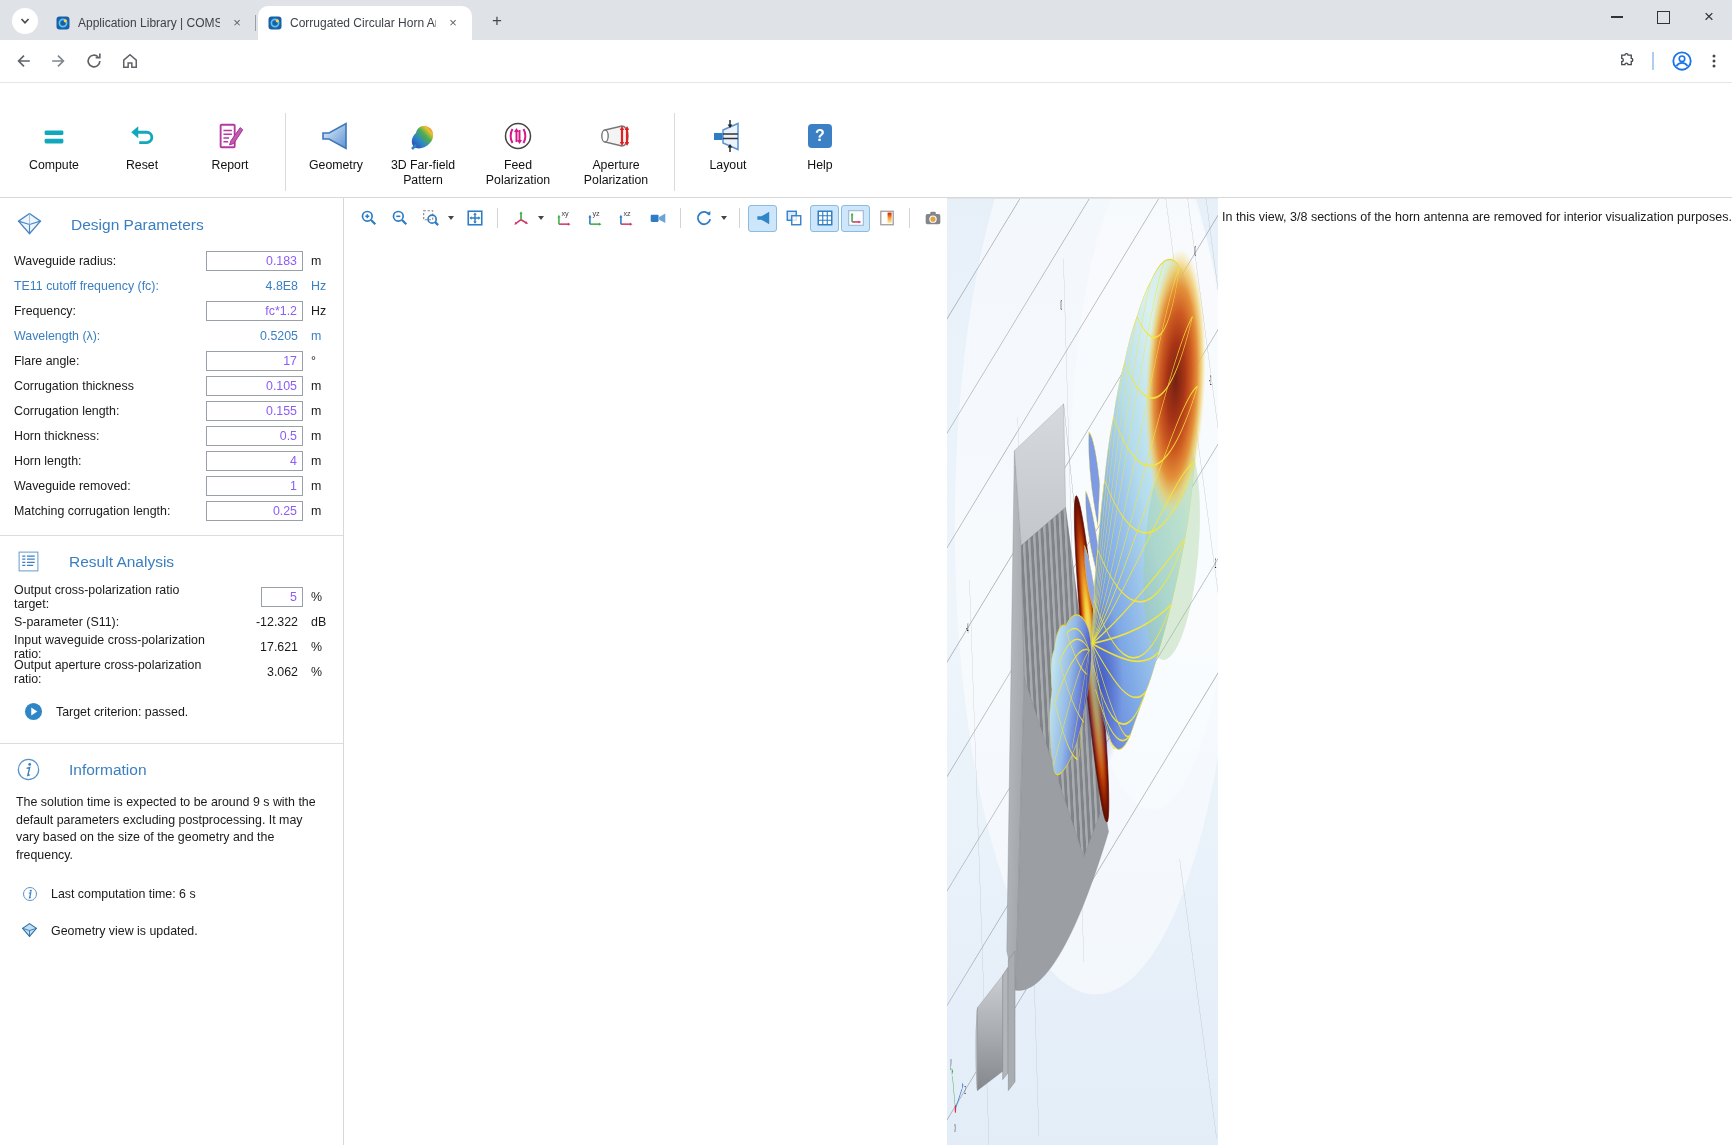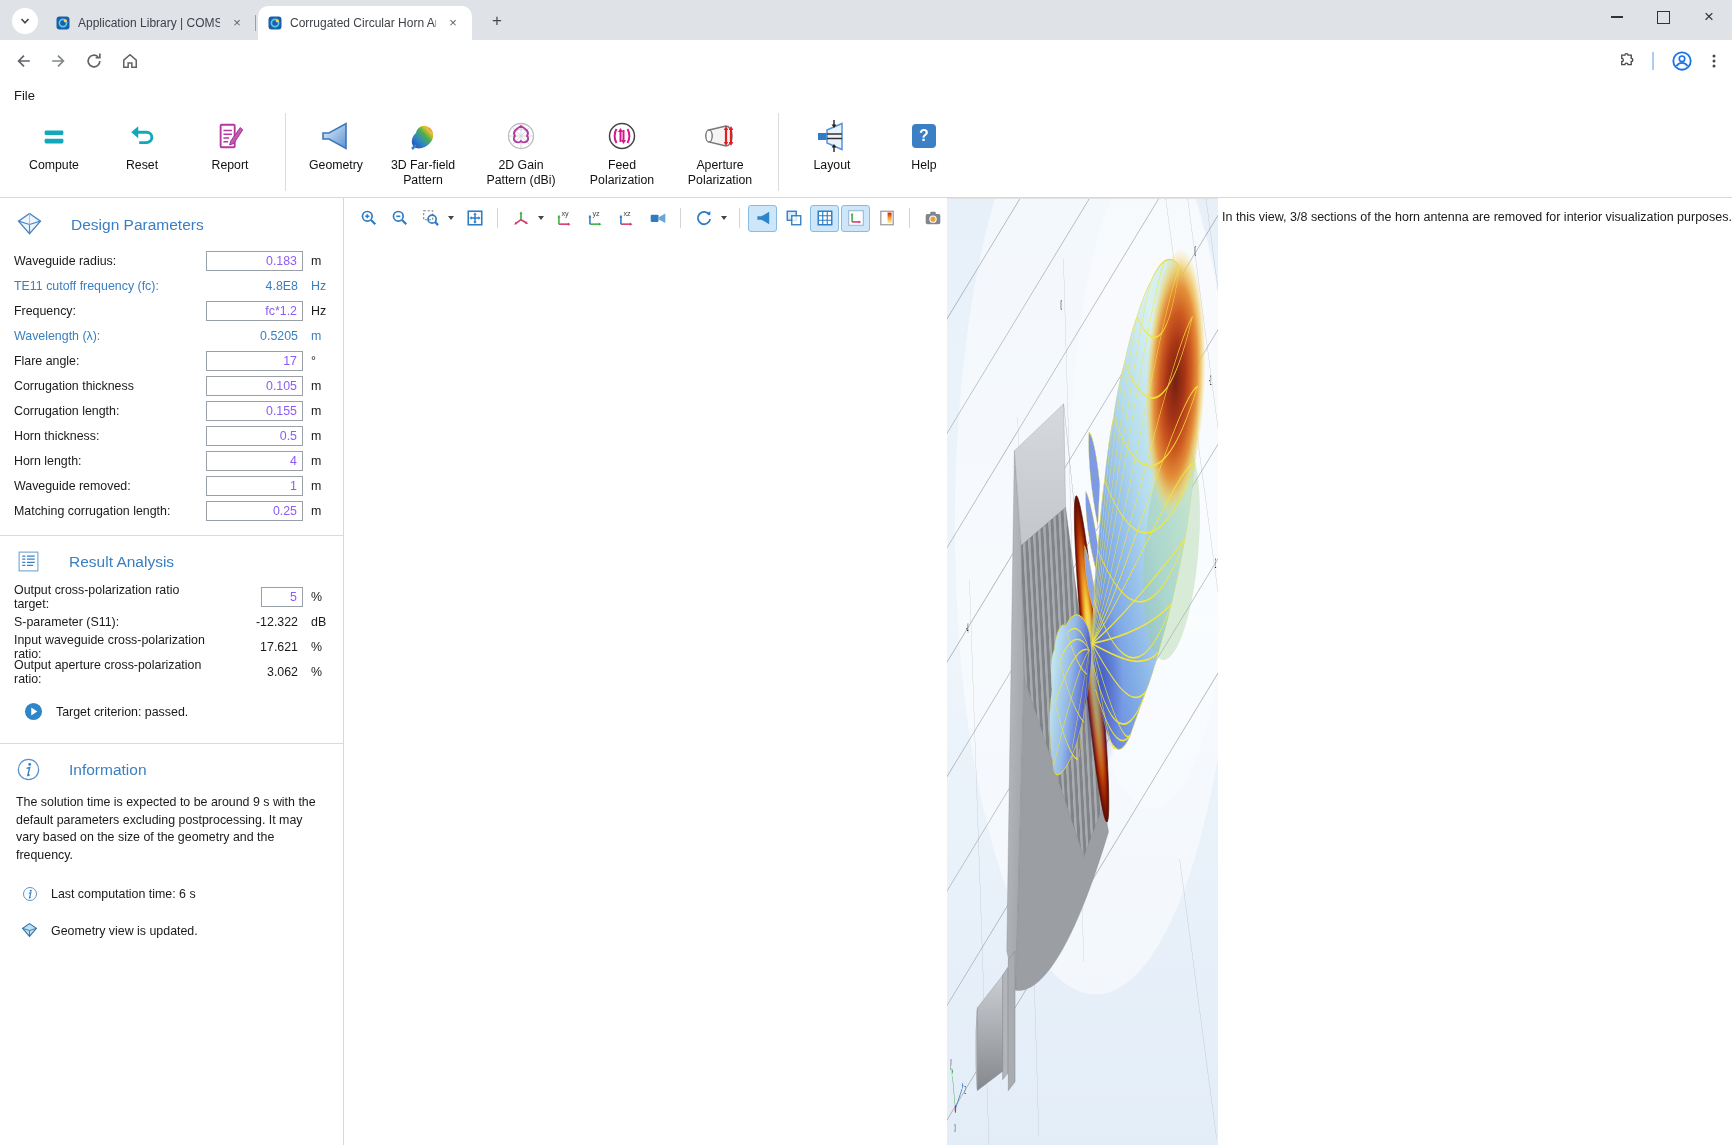--- a/index.html
+++ b/index.html
@@ -141,23 +141,20 @@
     </div>
     <div class="nbtn" style="left:1700px;">
       <svg width="16" height="16" viewBox="0 0 16 16">
           <circle cx="8" cy="3" r="1.5" fill="#45494d"></circle>
           <circle cx="8" cy="8" r="1.5" fill="#45494d"></circle>
           <circle cx="8" cy="13" r="1.5" fill="#45494d"></circle>
         </svg>
     </div>
   </div>
 
-  <div class="menubar">
-    <span class="menuitem">File</span>
-  </div>
 
   <div class="ribbon">
     <div class="rbtn" style="width:92px;">
       <span class="ricon">
         <svg width="30" height="30" viewBox="0 0 32 32">
             <rect x="6" y="10" width="20" height="5" rx="1.5" fill="#10a9bc"></rect>
             <rect x="6" y="19" width="20" height="5" rx="1.5" fill="#10a9bc"></rect>
           </svg>
         </span>
       <span class="rlabel">Compute</span>
@@ -207,32 +204,20 @@
                 <stop offset="0.8" stop-color="#f2c12e"></stop>
                 <stop offset="1" stop-color="#d83a1f"></stop>
               </linearGradient>
             </defs>
             <path d="M7 27 C3 23 5 16 9 13 C10 7 17 4 21 7 C27 9 28 18 23 23 C19 28 11 30 7 27 Z" fill="url(#ffg)"></path>
             <path d="M5 29 l4-4" stroke="#2e86c8" stroke-width="2.5"></path>
           </svg>
         </span>
       <span class="rlabel">3D Far-field
 Pattern</span>
-    </div>
-    <div class="rbtn" style="width:104px;">
-      <span class="ricon">
-        <svg width="32" height="32" viewBox="0 0 32 32">
-            <circle cx="16" cy="16" r="12.5" fill="none" stroke="#b9b9c2" stroke-width="1.3"></circle>
-            <circle cx="16" cy="16" r="7" fill="none" stroke="#c9c9d2" stroke-width="1"></circle>
-            <path d="M16 3.5 V28.5 M3.5 16 H28.5 M7 7 L25 25 M25 7 L7 25" stroke="#d3d3da" stroke-width="0.9"></path>
-            <path d="M16 6 C21 9 25 12 22 16 C26 20 19 25 16 21 C13 25 6 20 10 16 C7 12 11 9 16 6 Z" fill="none" stroke="#b5399e" stroke-width="1.8"></path>
-          </svg>
-        </span>
-      <span class="rlabel">2D Gain
-Pattern (dBi)</span>
     </div>
     <div class="rbtn" style="width:98px;">
       <span class="ricon">
         <svg width="32" height="32" viewBox="0 0 32 32">
             <circle cx="16" cy="16" r="12.5" fill="none" stroke="#444" stroke-width="1.5"></circle>
             <path d="M10.5 23 C8 19 8 13 10.5 9" fill="none" stroke="#d6198a" stroke-width="2"></path>
             <path d="M21.5 23 C24 19 24 13 21.5 9" fill="none" stroke="#d6198a" stroke-width="2"></path>
             <path d="M14.5 22 V10" stroke="#d6198a" stroke-width="2"></path>
             <path d="M14.5 8 l-2.5 4 h5 Z" fill="#d6198a"></path>
             <path d="M17.5 10 V22" stroke="#d6198a" stroke-width="2"></path>

